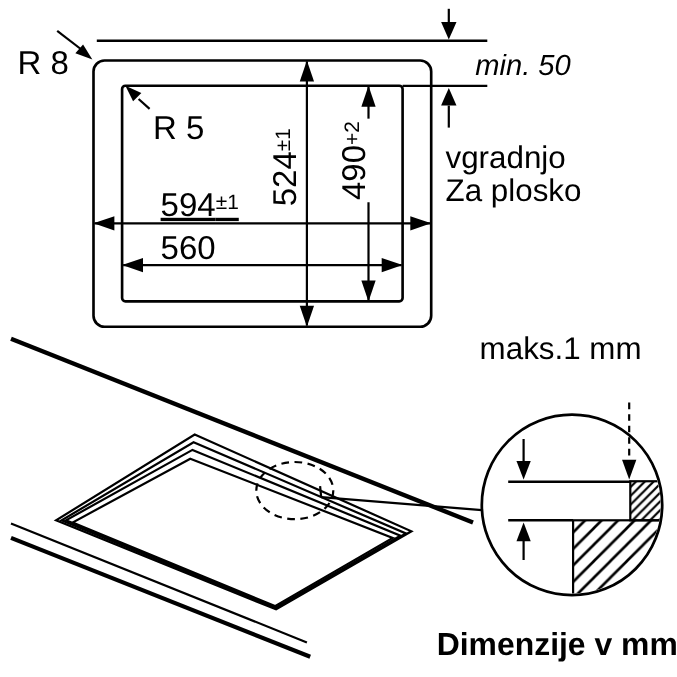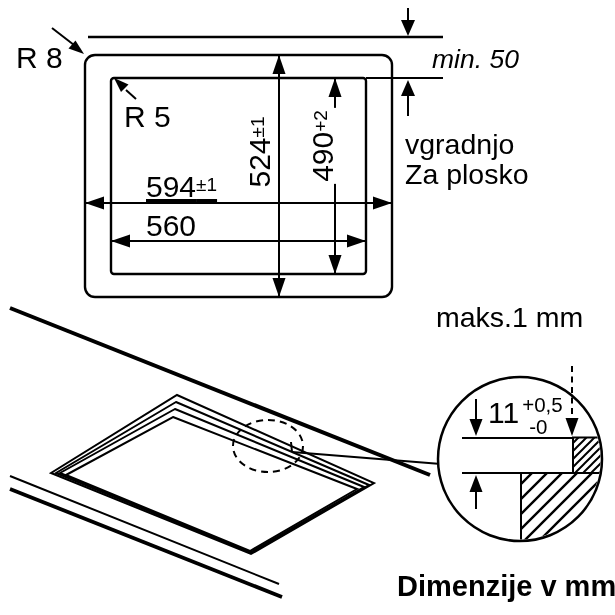--- a/index.html
+++ b/index.html
@@ -127,44 +127,37 @@
 
       <g>
         <line x1="572" y1="366" x2="572" y2="418" stroke-width="2" stroke-dasharray="6 4.5"></line>
         <polygon points="572,436 565.5,418 578.5,418" fill="#000" stroke="none"></polygon>
       </g>
     </g>
   </svg>
 
   <div class="lbl fs30" style="left:16px;top:42px;">R 8</div>
 
-  <div class="lbl fs30" style="left:124px;top:101px;">R 5</div>
+  <div class="lbl fs30" style="left:139px;top:101px;">R 5</div>
 
   <div class="lbl fs30" style="left:146px;top:171px;text-decoration:underline;"><span>594</span><span class="dimsup">±1</span></div>
 
   <div class="lbl fs30" style="left:146px;top:210px;">560</div>
 
   <div class="lbl fs30 rot" style="left:260px;top:152px;"><span>524</span><span class="dimsup">±1</span></div>
 
   <div class="lbl fs30 rot" style="left:323px;top:146px;"><span>490</span><span class="dimsup">+2</span></div>
 
   <div class="lbl fs26" style="left:432px;top:46px;">min. 50</div>
 
   <div class="lbl note" style="left:405px;top:129px;">
     <div>vgradnjo</div>
     <div>Za plosko</div>
   </div>
 
   <div class="lbl note" style="left:436px;top:302px;">
     <div>maks.1 mm</div>
   </div>
 
-  <div class="depth" style="left:488px;top:398px;">
-    <span class="val">11</span>
-    <span class="tolstack">
-      <div>+0,5</div>
-      <div class="minus">-0</div>
-    </span>
-  </div>
 
   <div class="lbl fs29" style="left:397px;top:571px;font-weight:bold;">Dimenzije v mm</div>
 
 </div>
 
 </body></html>

